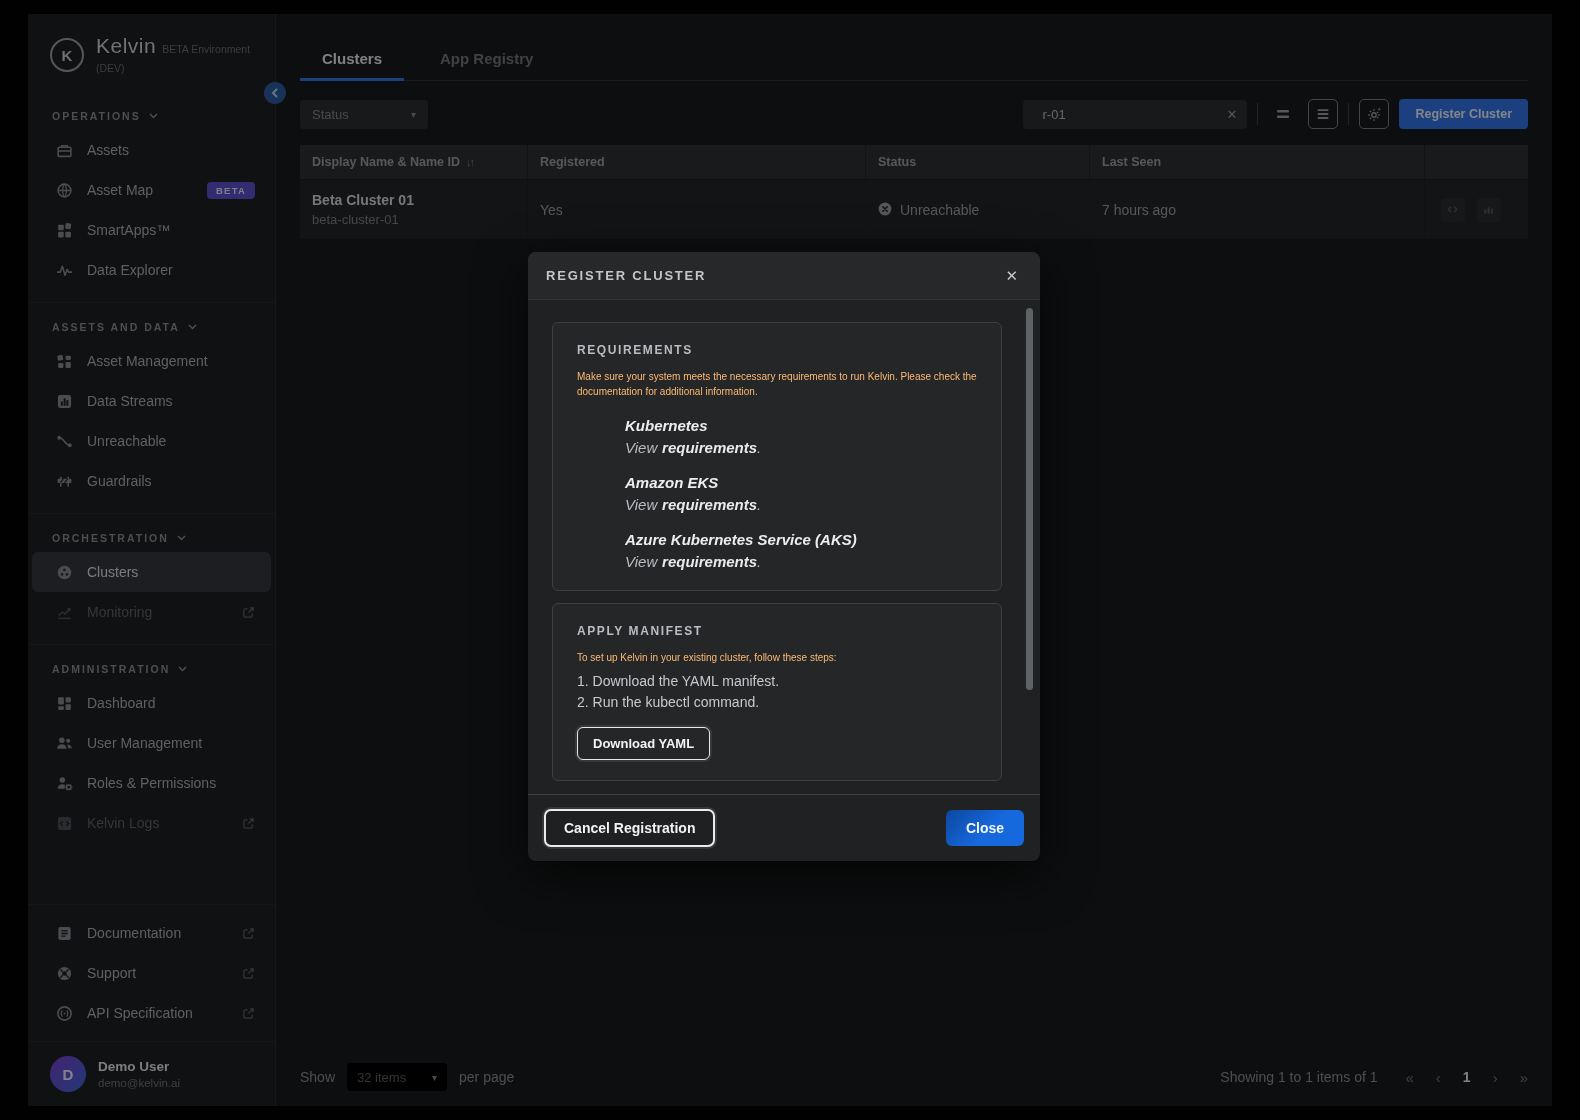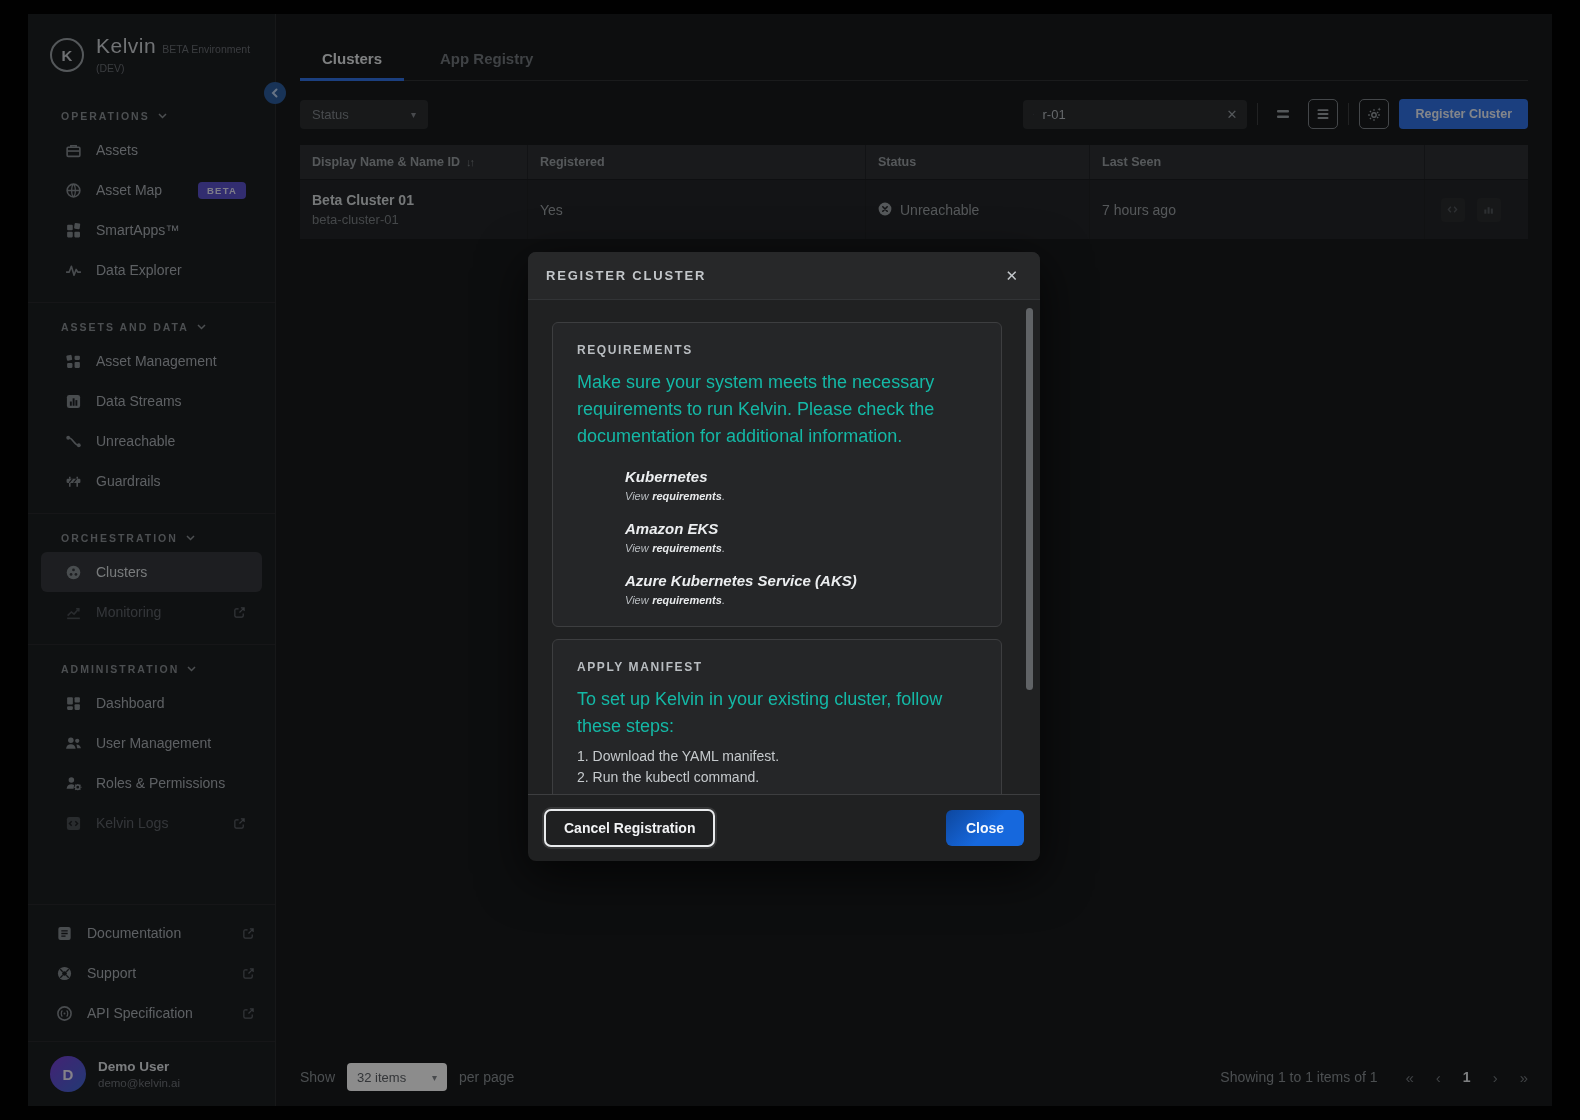--- a/index.html
+++ b/index.html
@@ -17,21 +17,21 @@
   .logo-row { display:flex; align-items:center; gap:12px; padding:20px 20px 16px 22px; }
   .logo-circle { width:34px; height:34px; border:2px solid #9aa0a5; border-radius:50%;
     display:flex; align-items:center; justify-content:center; color:#c9cdd1;
     font-weight:bold; font-size:15px; flex:0 0 auto; }
   .brand { color:#cdd1d5; font-size:21px; letter-spacing:.5px; }
   .brand-env { color:#6a6f74; font-size:10.5px; margin-left:6px; }
   .collapse-btn { position:absolute; right:-11px; top:68px; width:22px; height:22px;
     border-radius:50%; background:#2d5d9e; color:#bcd3f2; display:flex; align-items:center;
     justify-content:center; z-index:3; cursor:pointer; }
 
-  .side-section { padding:8px 9px 6px; }
+  .side-section { padding:8px 0 6px; }
   .side-section + .side-section { border-top:1px solid #28292c; margin-top:6px; }
   .sec-hdr { display:flex; align-items:center; gap:8px; padding:10px 24px 8px;
     color:#8a9094; font-size:10.5px; font-weight:bold; letter-spacing:2px; cursor:pointer; }
   .si { display:flex; align-items:center; gap:14px; height:40px; padding:0 16px 0 24px;
     color:#aab0b5; font-size:14px; cursor:pointer; border-radius:6px; margin:0 4px; }
   .si .lbl { flex:1; }
   .si.selected { background:#35383c; color:#dbdfe2; }
   .si.dim { color:#5f646a; }
   .si.dim .ic { color:#4b5055; }
   .ic { width:17px; height:17px; flex:0 0 auto; color:#868c91; }
@@ -92,21 +92,21 @@
   .cval { color:#9ba0a5; font-size:14px; }
   .status-line { display:flex; align-items:flex-start; gap:8px; color:#9ba0a5; font-size:14px; }
   .acts { flex-direction:row !important; align-items:center; gap:12px; justify-content:flex-end; padding-right:24px !important; }
   .act-ic { width:24px; height:24px; border-radius:4px; background:#2a2c2e; color:#53575b;
     display:flex; align-items:center; justify-content:center; cursor:pointer; }
   .sort-ic { color:#787d82; font-size:11px; letter-spacing:-2px; }
 
   .bottom-bar { position:absolute; left:24px; right:24px; bottom:0; height:58px;
     display:flex; align-items:center; justify-content:space-between; }
   .bb-left, .bb-right { display:flex; align-items:center; gap:12px; color:#8a9094; font-size:14px; }
-  .pp-select { width:100px; height:28px; background:#ffffff; border-radius:4px;
+  .pp-select { width:100px; height:28px; background:#000000; border-radius:4px;
     display:flex; align-items:center; justify-content:space-between; padding:0 10px;
     color:#5d6166; font-size:13px; cursor:pointer; }
   .pg { display:flex; align-items:center; gap:22px; margin-left:16px; color:#74797e; font-size:15px; }
   .pg span { cursor:pointer; }
   .pg .cur { color:#e3e6e9; font-weight:bold; font-size:14px; }
 
   
   .backdrop { position:absolute; inset:0; background:rgba(0,0,0,.45); z-index:10; }
   .modal { position:absolute; left:528px; top:252px; width:512px; z-index:20;
     background:#202122; border-radius:8px; box-shadow:0 14px 50px rgba(0,0,0,.7);
@@ -114,24 +114,24 @@
   .modal-hdr { height:48px; background:#272829; border-bottom:1px solid #323436;
     display:flex; align-items:center; justify-content:space-between; padding:0 18px; }
   .modal-title { color:#c3c7ca; font-size:13px; font-weight:bold; letter-spacing:1.8px; }
   .modal-close { color:#c3c7ca; font-size:15px; cursor:pointer; padding:4px; }
   .modal-body { height:494px; overflow:hidden; padding:22px 38px 0 24px; position:relative; }
   .mcard { border:1px solid #3d3e40; background:#252628; border-radius:6px;
     padding:20px 24px; }
   .mcard + .mcard { margin-top:12px; }
   .mcard-hdr { color:#b9bdc1; font-size:12px; font-weight:bold; letter-spacing:1.6px;
     margin-bottom:12px; }
-  .mcard p { color:#14b8a6; font-size:18px; line-height:1.5; }
+  .mcard p { color:#fdba74; font-size:10px; line-height:1.5; }
   .platform { margin-left:48px; margin-top:18px;font-style:italic; }
   .platform .pname { color:#eceef0; font-size:15px; font-weight:bold; }
-  .vr { margin-top:5px; font-size:11px; color:#b9bdc1; }
+  .vr { margin-top:5px; font-size:15px; color:#b9bdc1; }
   .vr .vr-pre { margin-right:.32em; }
   .vr .vr-link { font-weight:bold; color:#e8eaec; cursor:pointer; }
   .steps { margin-top:6px; }
   .steps div { color:#c6cacd; font-size:14px; line-height:1.5; }
   .btn-outline { margin-top:14px; background:transparent; border:1.5px solid #e6e8ea;
     border-radius:6px; color:#f2f3f5; font-weight:bold; font-size:13px; padding:8px 15px;
     cursor:pointer; font-family:"Liberation Sans",sans-serif;
     box-shadow:0 0 0 2px rgba(255,255,255,.08); }
   .mscroll { position:absolute; right:7px; top:8px; width:7px; height:382px;
     background:#606366; border-radius:4px; cursor:pointer; }

